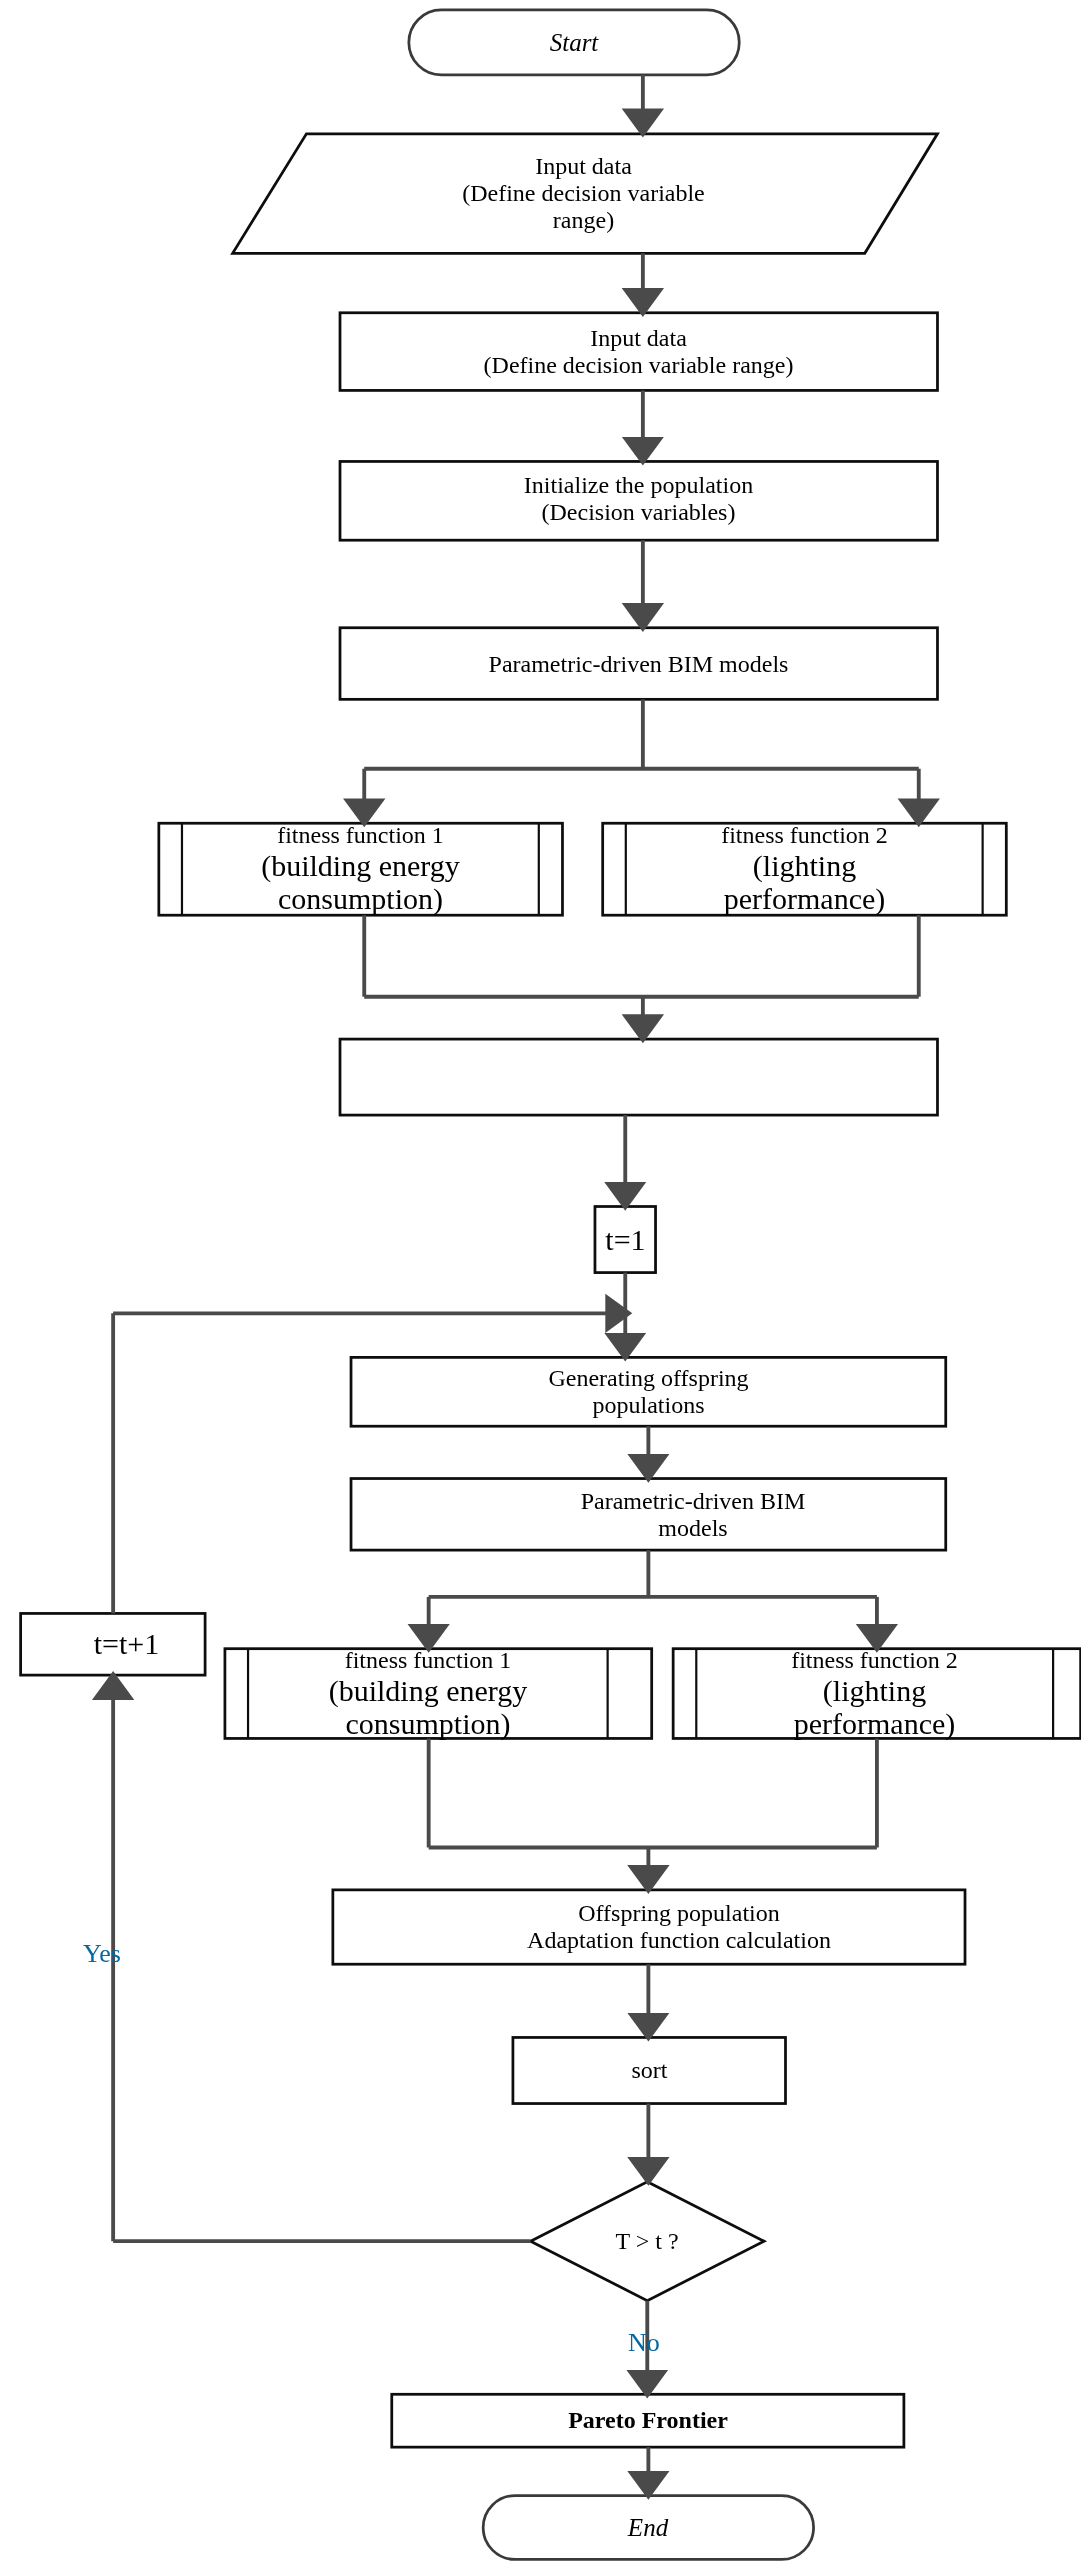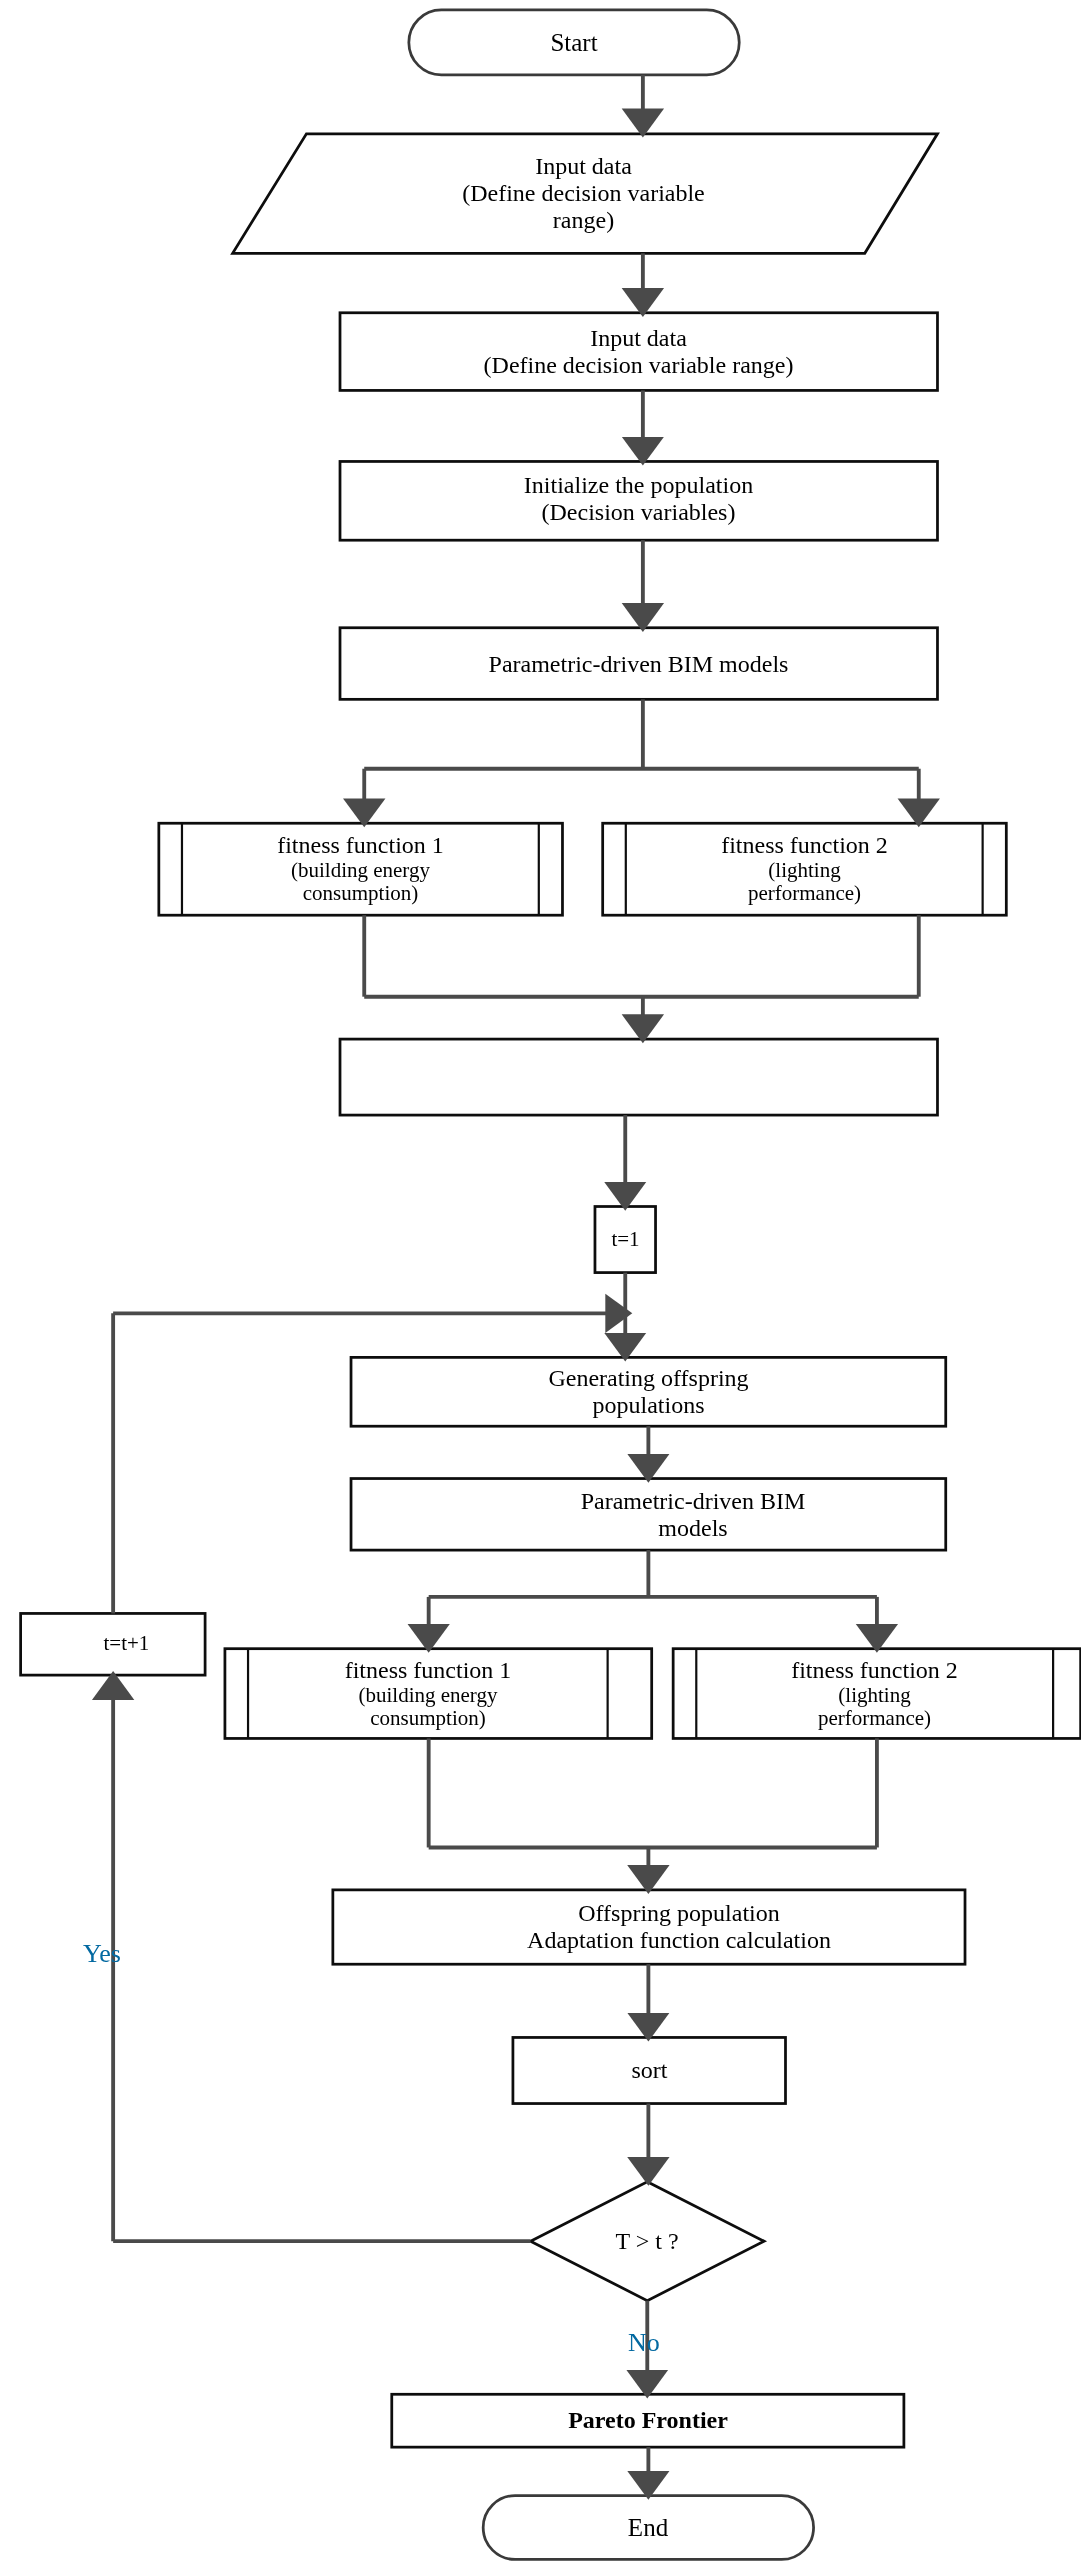--- a/index.html
+++ b/index.html
@@ -61,23 +61,23 @@
     color: #000000;
     font-family: "Liberation Serif", "DejaVu Serif", serif;
     line-height: 1.12;
     pointer-events: none;
     box-sizing: border-box;
   }
   .node-text .ln {
     display: block;
     white-space: nowrap;
   }
-  .t-big   { font-size: 25px; }
+  .t-big   { font-size: 25px; font-style: italic; }
   .t-mid   { font-size: 24px; }
-  .t-small { font-size: 21px; }
+  .t-small { font-size: 30px; }
   .edge-label {
     position: absolute;
     color: #0369a1;
     font-family: "Liberation Serif", "DejaVu Serif", serif;
     font-size: 26px;
     white-space: nowrap;
   }
 </style>
 </head>
 <body>

